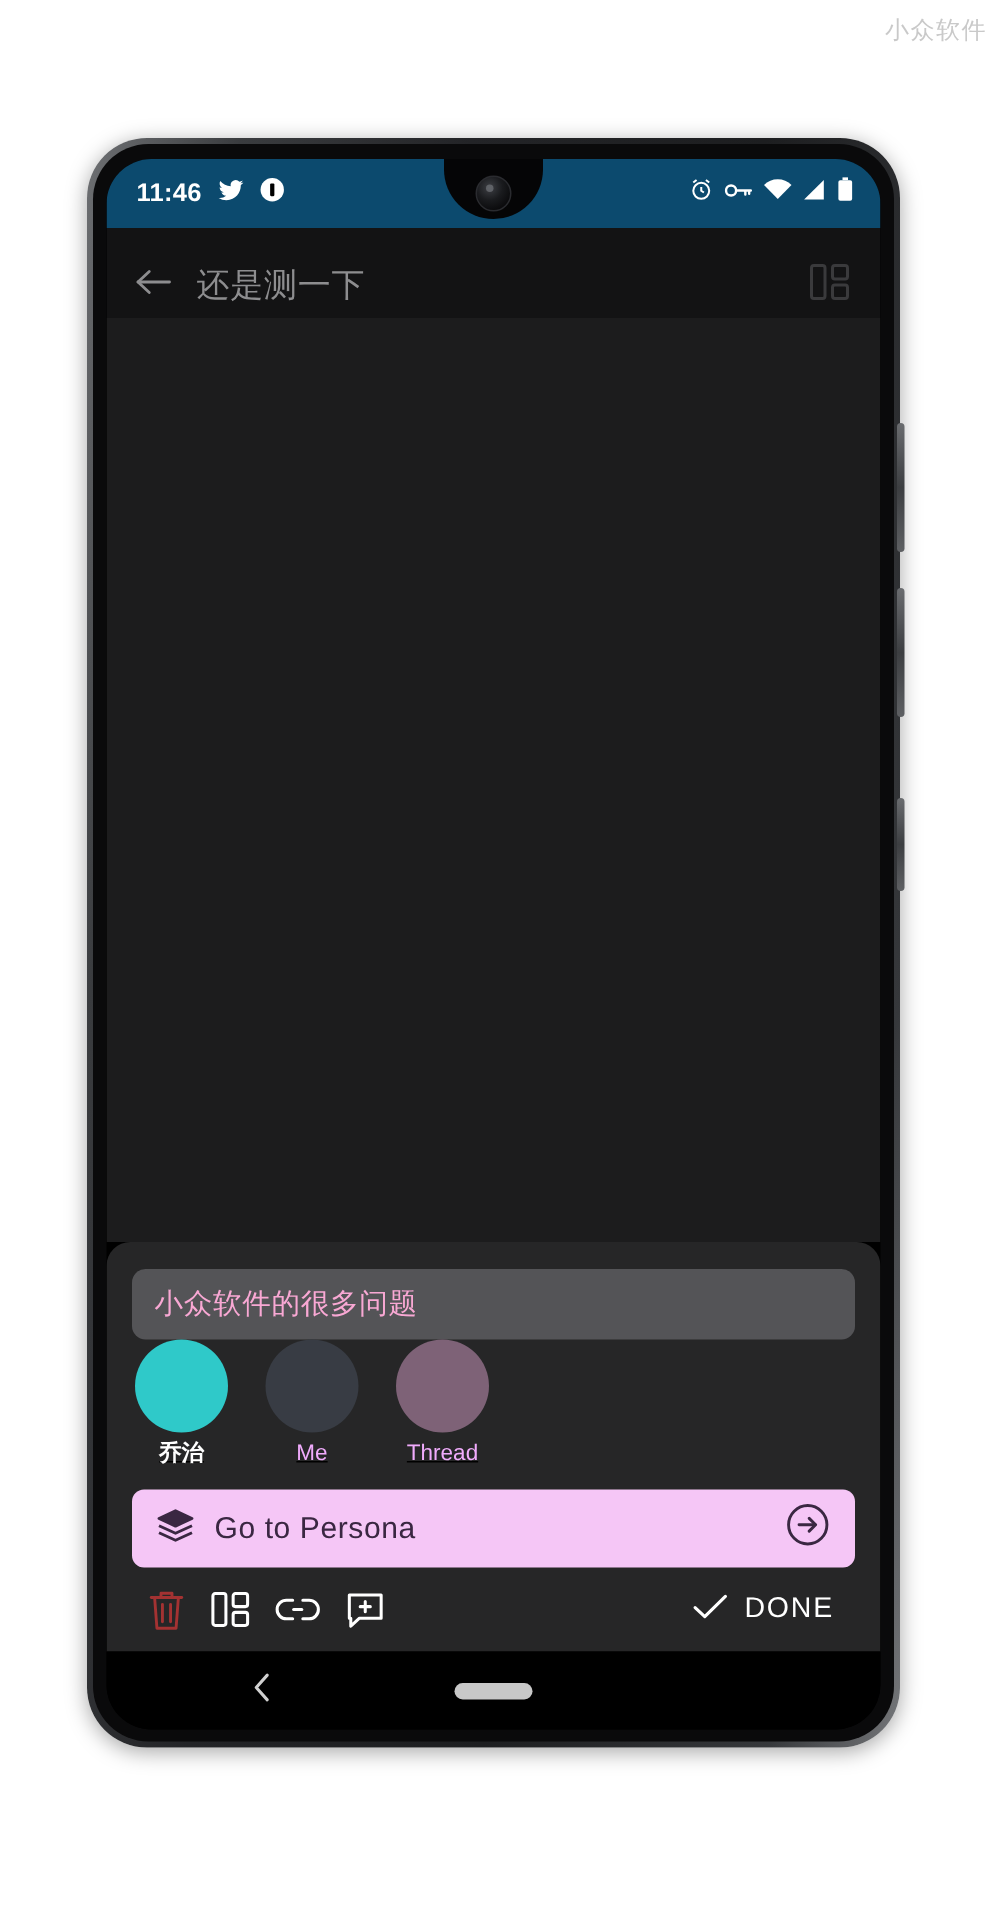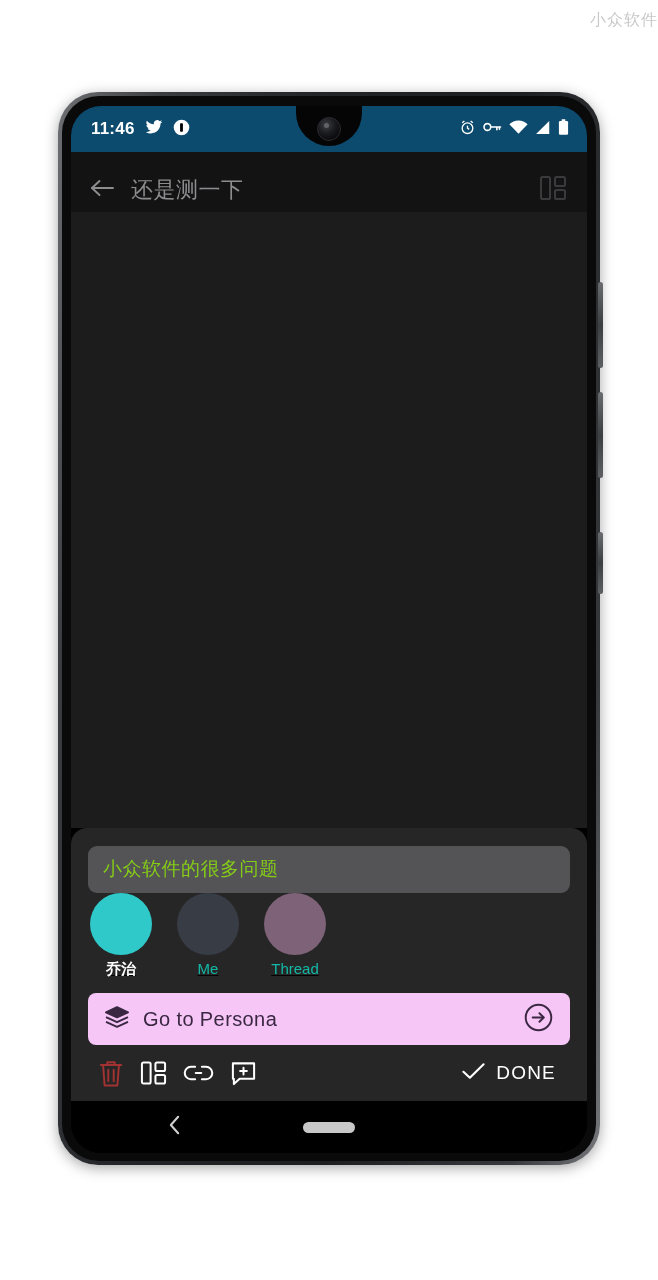--- a/index.html
+++ b/index.html
@@ -173,21 +173,21 @@
 
   .text-field {
     height: 47px;
     border-radius: 9px;
     background: #545457;
     display: flex;
     align-items: center;
     padding: 0 15px;
   }
   .text-field-value {
-    color: #84cc16;
+    color: #f9a8d4;
     font-size: 19px;
     letter-spacing: .5px;
     white-space: nowrap;
     overflow: hidden;
   }
 
   .section-label {
     color: #ffffff;
     font-size: 16px;
     margin: 17px 0 10px 2px;
@@ -207,21 +207,21 @@
     border-radius: 50%;
     display: block;
   }
   .persona-name {
     margin-top: 6px;
     font-size: 15px;
     line-height: 1.1;
     white-space: nowrap;
   }
   .persona.selected .persona-name { color: #ffffff; font-weight: bold; }
-  .persona .persona-name { color: #14b8a6; }
+  .persona .persona-name { color: #f0abfc; }
 
   
   .thread-btn {
     margin-top: 16px;
     height: 52px;
     border-radius: 8px;
     background: #F5C6F6;
     display: flex;
     align-items: center;
     padding: 0 16px;

